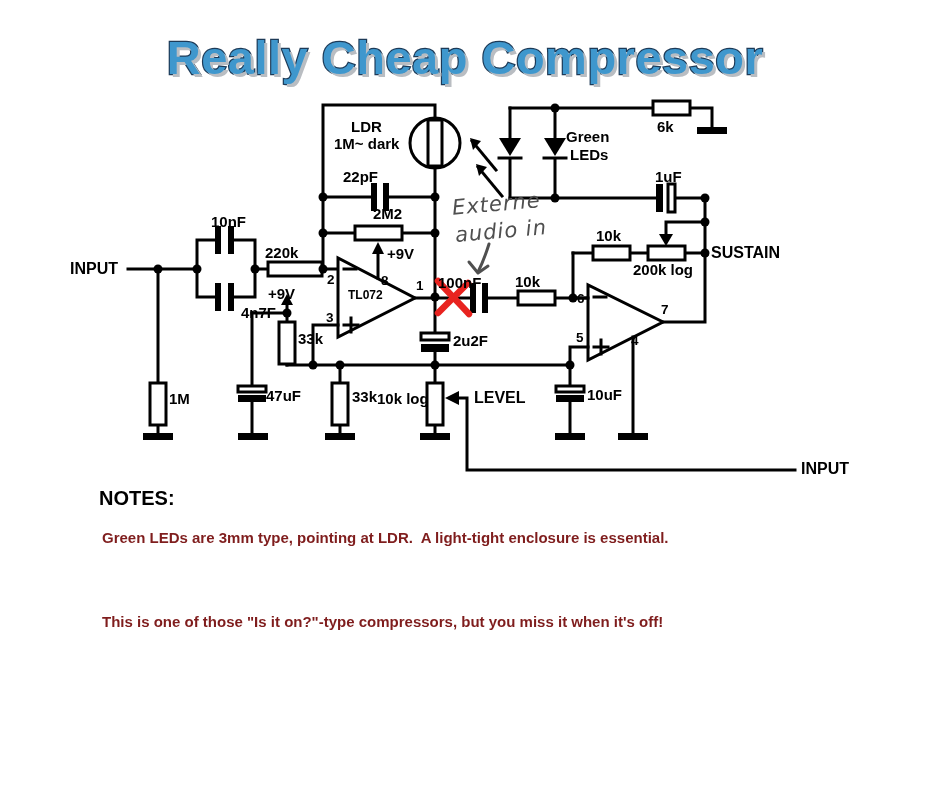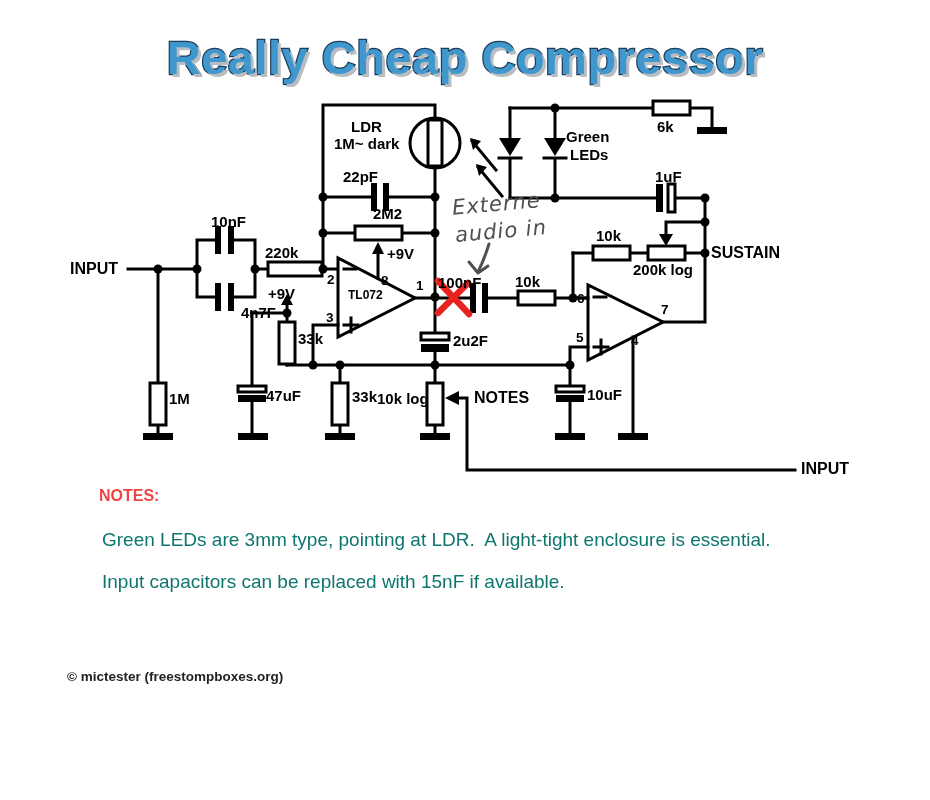--- a/index.html
+++ b/index.html
@@ -9,22 +9,22 @@
   .title{position:absolute;left:0;top:30px;width:100%;text-align:center;
          font-size:47px;font-weight:800;letter-spacing:.5px;color:#3f97cd;
          -webkit-text-stroke:2.4px #1d3a57;paint-order:stroke fill;
          text-shadow:3px 3px 0 #b9bdc2;}
   .lbl{position:absolute;font-weight:bold;font-size:15px;color:#000;white-space:nowrap;line-height:1;}
   .pin{font-size:13.5px;}
   .big{font-size:16px;}
   .hand{position:absolute;color:#4f4f4f;font-family:"DejaVu Sans",sans-serif;
         font-style:italic;font-size:21px;font-weight:500;letter-spacing:1px;
         transform:rotate(-5deg);white-space:nowrap;line-height:1;}
-  .notes-h{position:absolute;font-weight:bold;font-size:16px;color:#ef4444;}
-  .note{position:absolute;font-weight:normal;font-size:19px;color:#0f766e;white-space:pre;}
+  .notes-h{position:absolute;font-weight:bold;font-size:20px;color:#000000;}
+  .note{position:absolute;font-weight:bold;font-size:15px;color:#7f1d1d;white-space:pre;}
   .credit{position:absolute;font-weight:bold;font-size:13.5px;color:#222;}
   
   .w{stroke:#000;stroke-width:3;fill:none;stroke-linecap:square;}
   .comp{fill:#fff;stroke:#000;stroke-width:3;}
   .blk{fill:#000;stroke:none;}
   .dot{fill:#000;stroke:none;}
   .redx{stroke:#e8231f;stroke-width:6.5;fill:none;stroke-linecap:round;}
   .gray{stroke:#4f4f4f;stroke-width:3;fill:none;stroke-linecap:round;}
 </style>
 </head>
@@ -185,36 +185,35 @@
   <div class="lbl" style="left:348px;top:289px;font-size:12px">TL072</div>
   <div class="lbl pin" style="left:327px;top:273px">2</div>
   <div class="lbl pin" style="left:326px;top:311px">3</div>
   <div class="lbl pin" style="left:381px;top:274px">8</div>
   <div class="lbl pin" style="left:416px;top:279px">1</div>
   <div class="lbl" style="left:387px;top:246px">+9V</div>
   <div class="lbl" style="left:438px;top:275px">100nF</div>
   <div class="lbl" style="left:515px;top:274px">10k</div>
   <div class="lbl" style="left:453px;top:333px">2u2F</div>
   <div class="lbl" style="left:377px;top:391px">10k log</div>
-  <div class="lbl big" style="left:474px;top:390px">NOTES</div>
+  <div class="lbl big" style="left:474px;top:390px">LEVEL</div>
   <div class="lbl" style="left:587px;top:387px">10uF</div>
   <div class="lbl pin" style="left:577px;top:292px">6</div>
   <div class="lbl pin" style="left:576px;top:331px">5</div>
   <div class="lbl pin" style="left:661px;top:303px">7</div>
   <div class="lbl pin" style="left:631px;top:334px">4</div>
   <div class="lbl" style="left:596px;top:228px">10k</div>
   <div class="lbl" style="left:633px;top:262px">200k log</div>
   <div class="lbl big" style="left:711px;top:245px">SUSTAIN</div>
   <div class="lbl" style="left:566px;top:129px">Green</div>
   <div class="lbl" style="left:570px;top:147px">LEDs</div>
   <div class="lbl" style="left:657px;top:119px">6k</div>
   <div class="lbl" style="left:655px;top:169px">1uF</div>
   <div class="lbl big" style="left:801px;top:461px">INPUT</div>
 
   <div class="hand" style="left:452px;top:194px">Externe</div>
   <div class="hand" style="left:455px;top:221px">audio in</div>
 
   <div class="notes-h" style="left:99px;top:487px">NOTES:</div>
   <div class="note" style="left:102px;top:529px">Green LEDs are 3mm type, pointing at LDR.  A light-tight enclosure is essential.</div>
-  <div class="note" style="left:102px;top:571px">Input capacitors can be replaced with 15nF if available.</div>
-  <div class="credit" style="left:67px;top:669px">© mictester (freestompboxes.org)</div>
+  <div class="note" style="left:102px;top:613px">This is one of those "Is it on?"-type compressors, but you miss it when it's off!</div>
 
 </div>
 
 </body></html>

